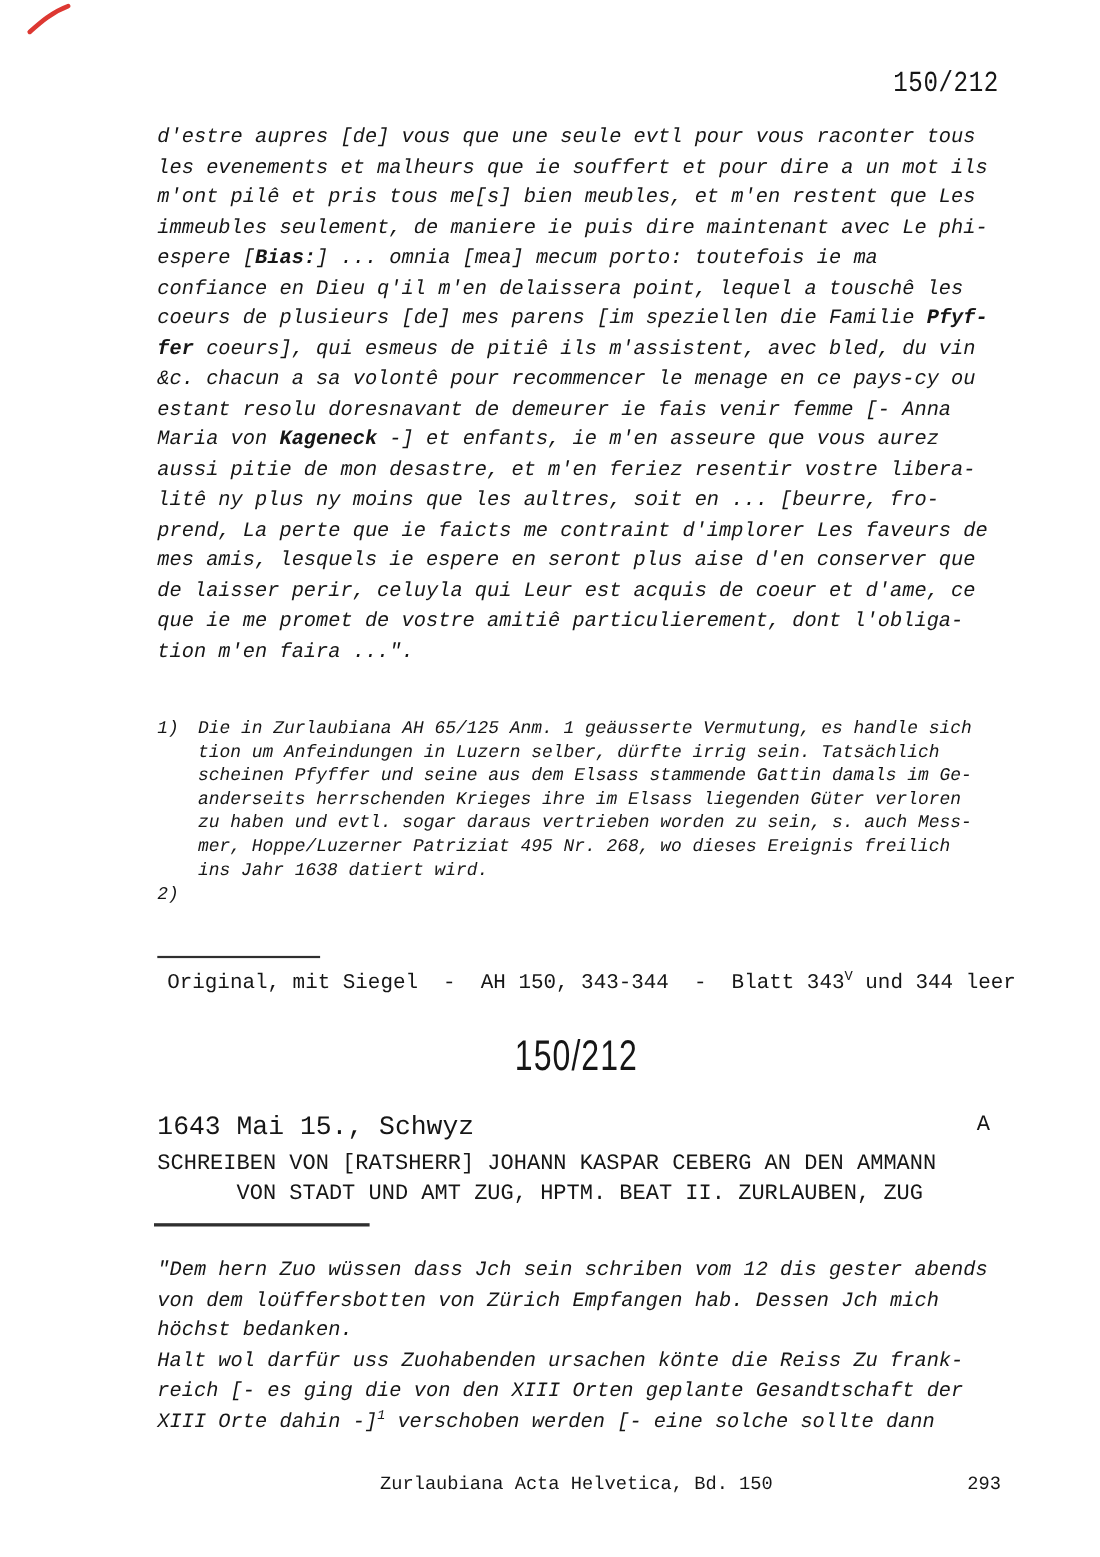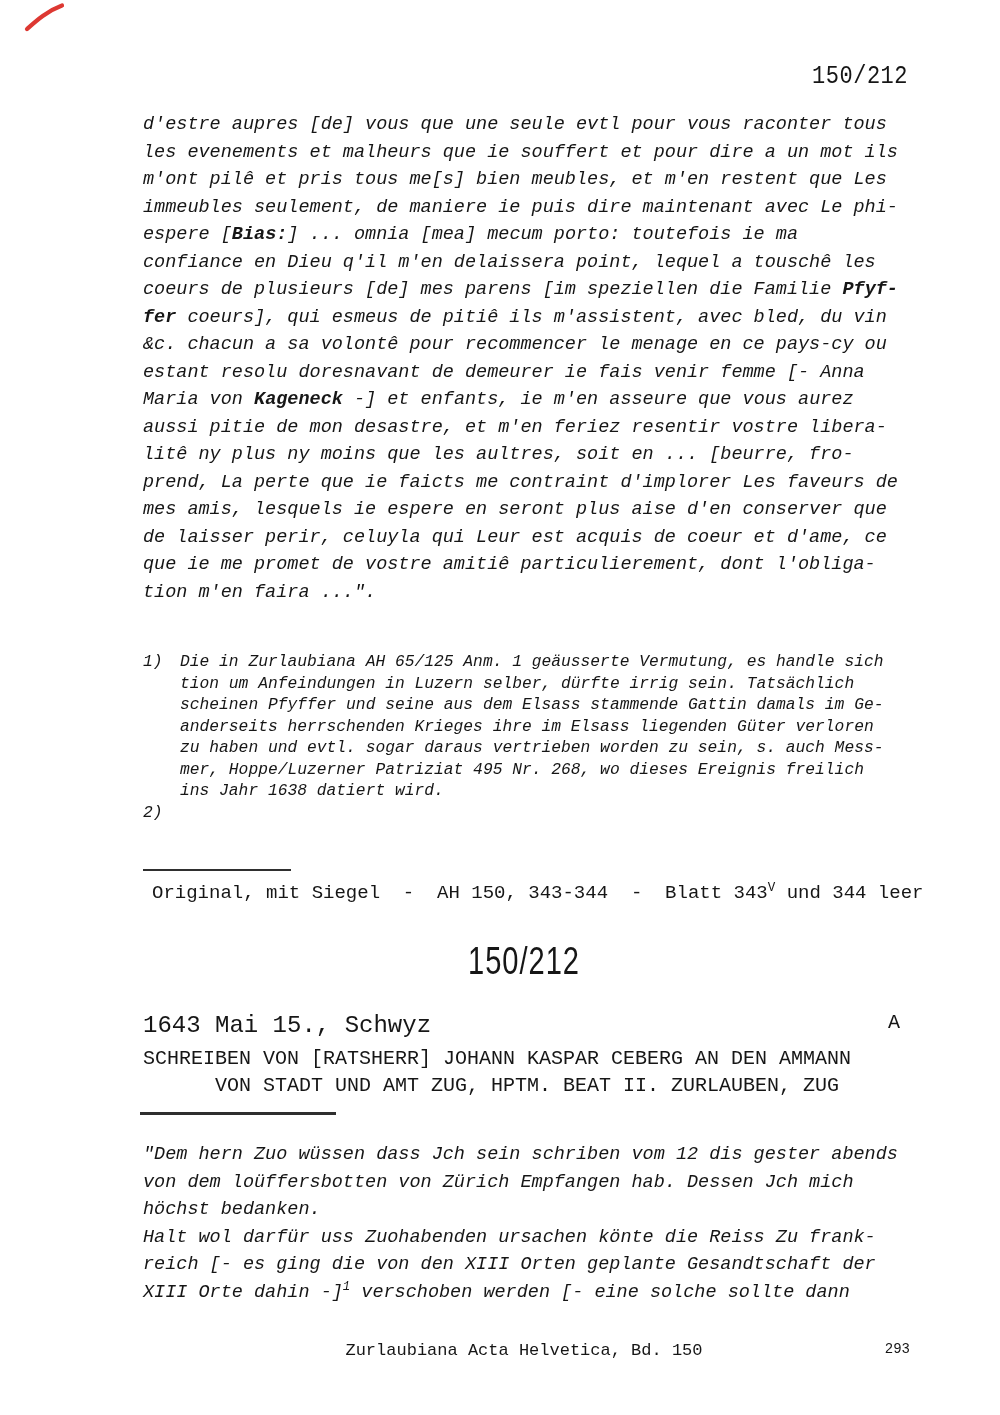--- a/index.html
+++ b/index.html
@@ -48,21 +48,21 @@
 
   .title { left:143px; top:1045px; font-size:20px; line-height:27px; }
   .title .tline:nth-child(2) { padding-left:72px; }
 
   .quote {
     left:143px; top:1141px; width:800px;
     font-size:18.5px; line-height:27.5px; font-style:italic;
   }
 
   .footer-title { left:143px; top:1341px; width:762px; text-align:center; font-size:17px; }
-  .footer-page  { right:90px; top:1341px; font-size:14px; }
+  .footer-page  { right:90px; top:1341px; font-size:17px; }
 
   .red-mark { left:24px; top:2px; }
 </style>
 </head>
 <body>
 
 <div class="page">
 
   <svg class="abs red-mark" width="42" height="30" viewBox="0 0 42 30" aria-hidden="true">
     <path d="M3 27 C 12 19, 23 9, 38 3.5" fill="none" stroke="#dd3832" stroke-width="4.2" stroke-linecap="round"></path>

